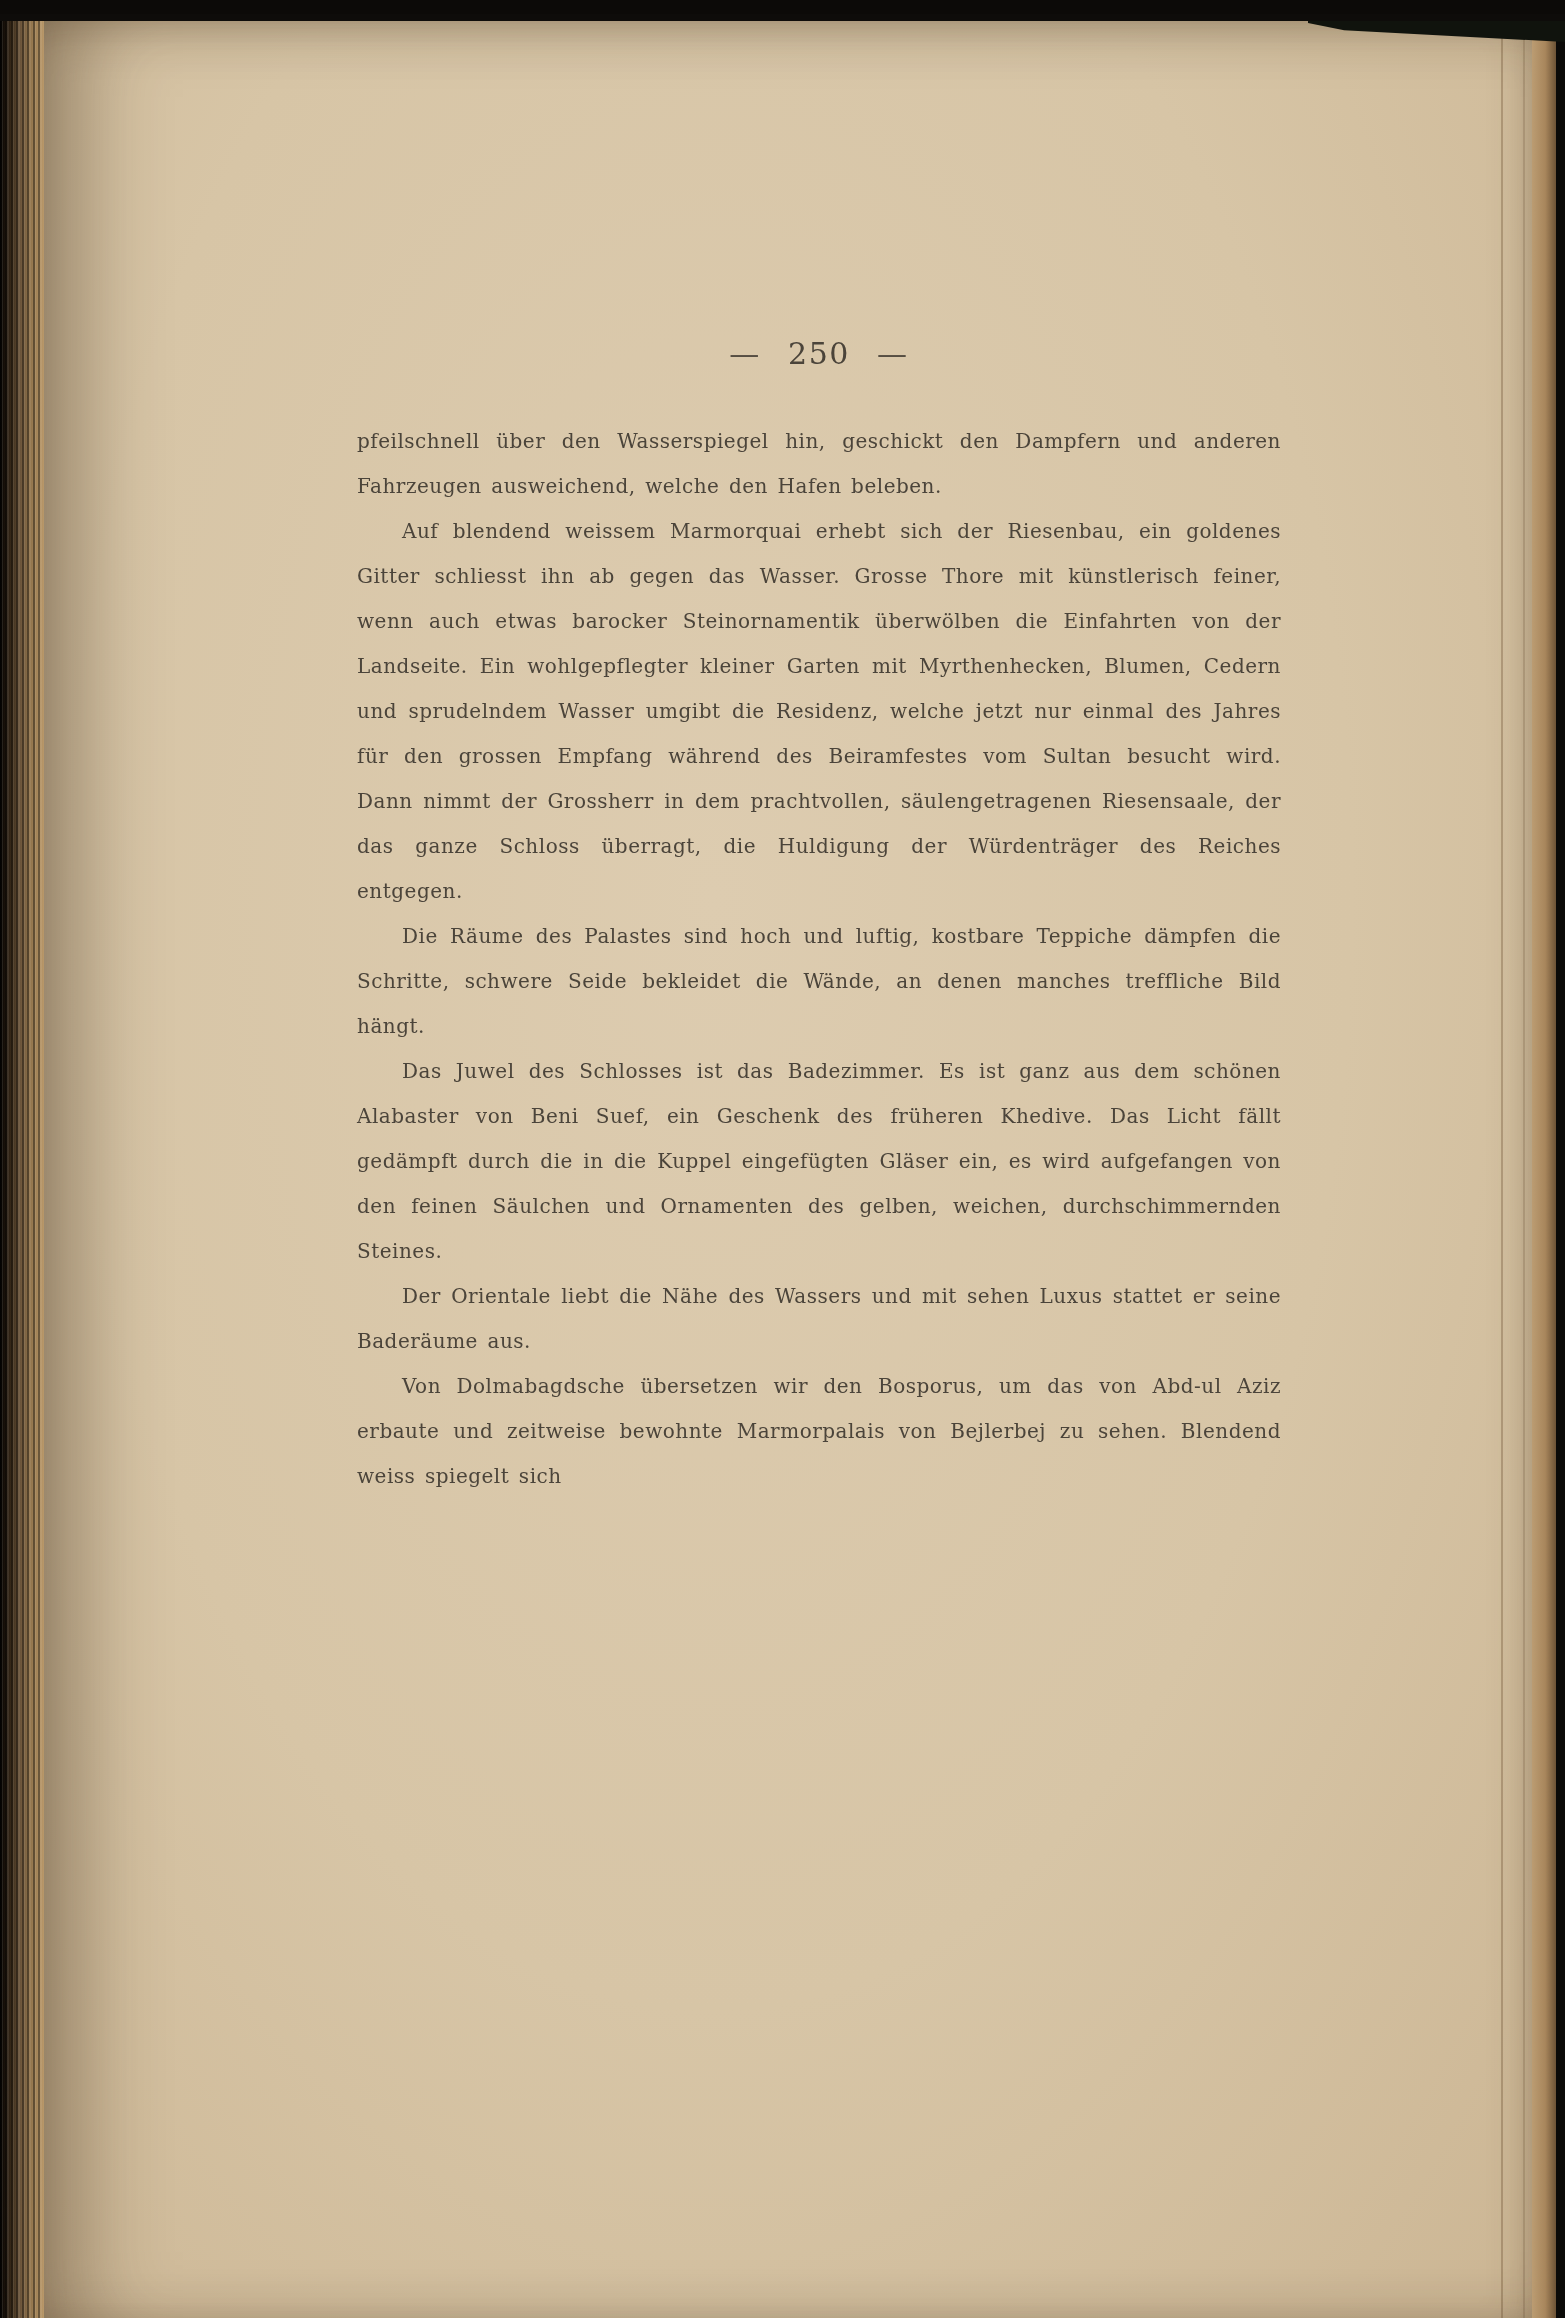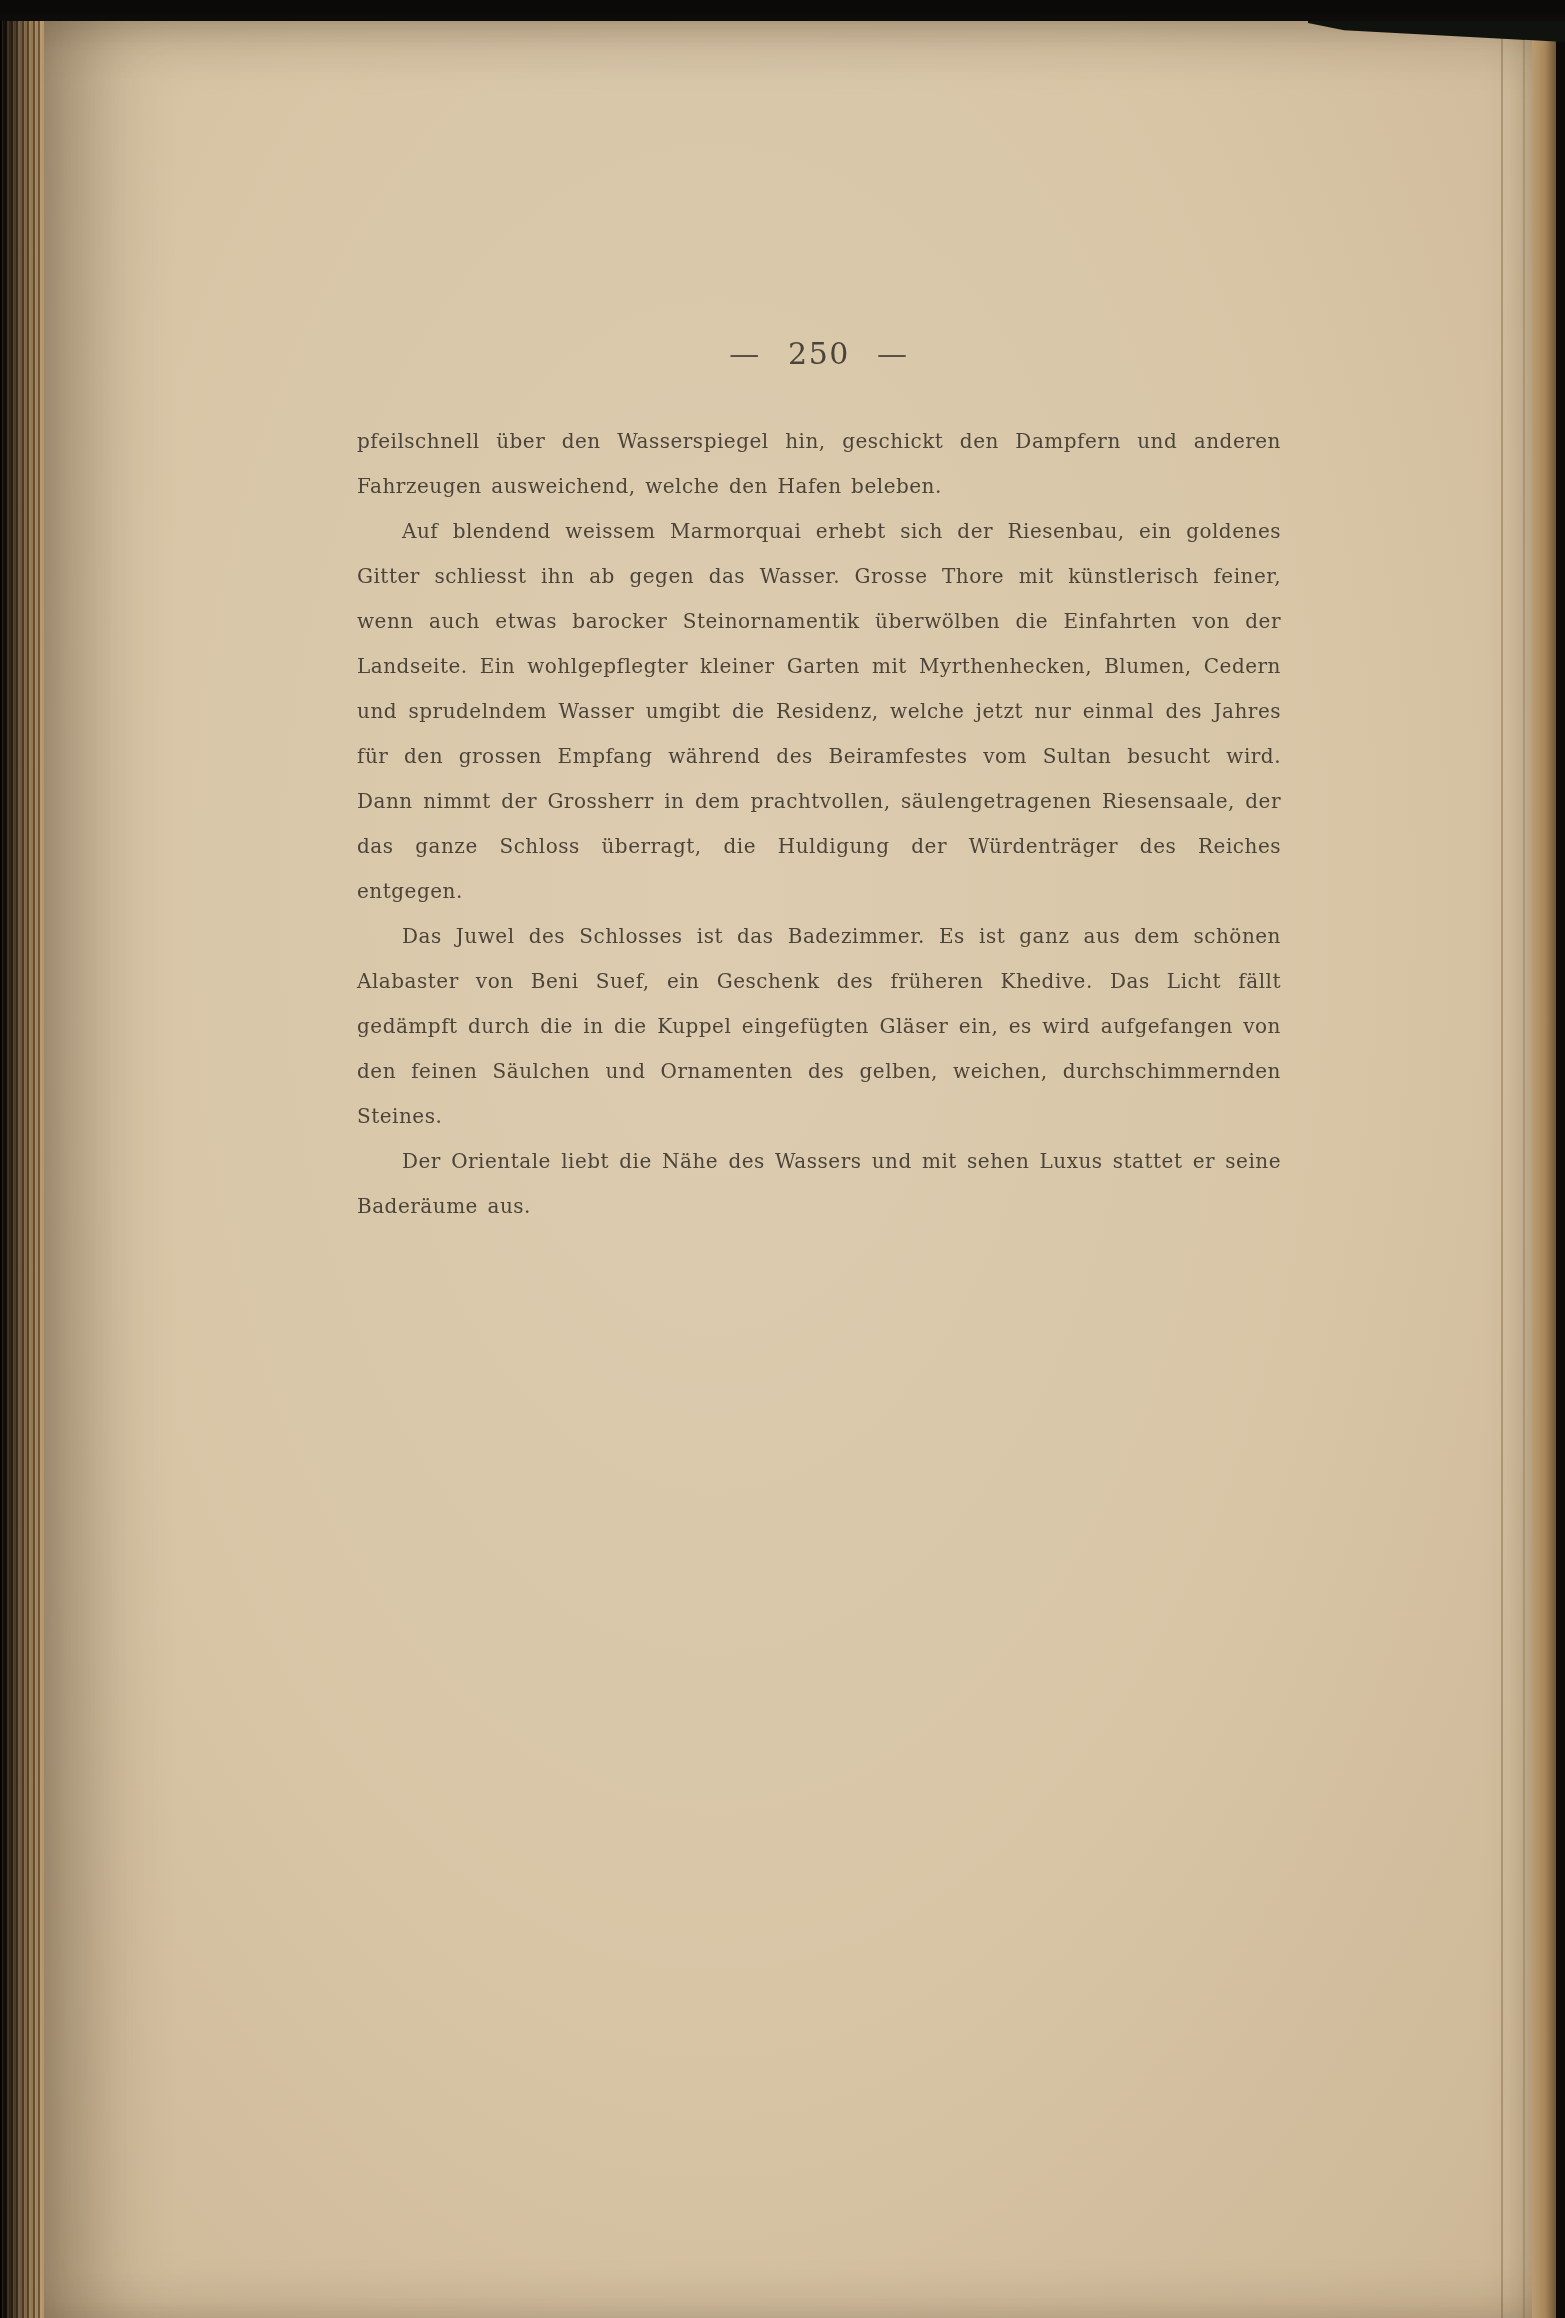--- a/index.html
+++ b/index.html
@@ -134,22 +134,24 @@
 
   <div class="page">
 
     <div class="pageno">
       <span class="dash">—</span><span>250</span><span class="dash">—</span>
     </div>
 
     <div class="text-block" id="paragraphs">
         <p class="para">pfeilschnell über den Wasserspiegel hin, geschickt den Dampfern und anderen Fahrzeugen ausweichend, welche den Hafen beleben.</p>
         <p class="para indent">Auf blendend weissem Marmorquai erhebt sich der Riesenbau, ein goldenes Gitter schliesst ihn ab gegen das Wasser. Grosse Thore mit künstlerisch feiner, wenn auch etwas barocker Steinornamentik überwölben die Einfahrten von der Landseite. Ein wohlgepflegter kleiner Garten mit Myrthenhecken, Blumen, Cedern und sprudelndem Wasser umgibt die Residenz, welche jetzt nur einmal des Jahres für den grossen Empfang während des Beiramfestes vom Sultan besucht wird. Dann nimmt der Grossherr in dem prachtvollen, säulengetragenen Riesensaale, der das ganze Schloss überragt, die Huldigung der Würdenträger des Reiches entgegen.</p>
+        <p class="para indent">Die Räume des Palastes sind hoch und luftig, kostbare Teppiche dämpfen die Schritte, schwere Seide bekleidet die Wände, an denen manches treffliche Bild hängt.</p>
         <p class="para indent">Das Juwel des Schlosses ist das Badezimmer. Es ist ganz aus dem schönen Alabaster von Beni Suef, ein Geschenk des früheren Khedive. Das Licht fällt gedämpft durch die in die Kuppel eingefügten Gläser ein, es wird aufgefangen von den feinen Säulchen und Ornamenten des gelben, weichen, durchschimmernden Steines.</p>
         <p class="para indent">Der Orientale liebt die Nähe des Wassers und mit sehen Luxus stattet er seine Baderäume aus.</p>
+        <p class="para indent">Von Dolmabagdsche übersetzen wir den Bosporus, um das von Abd-ul Aziz erbaute und zeitweise bewohnte Marmorpalais von Bejlerbej zu sehen. Blendend weiss spiegelt sich</p>
       </div>
 
   </div>
 
   <div class="edge-line a"></div>
   <div class="edge-line b"></div>
   <div class="right-edges"></div>
   <div class="right-dark"></div>
   <div class="corner-dark"></div>
   <div class="top-dark"></div>

